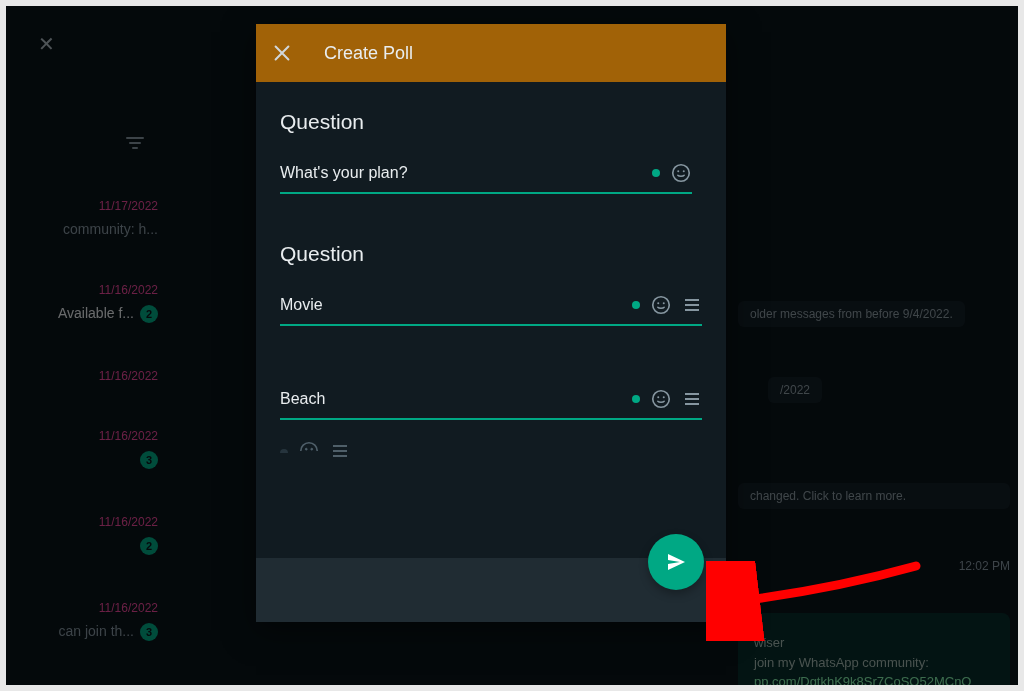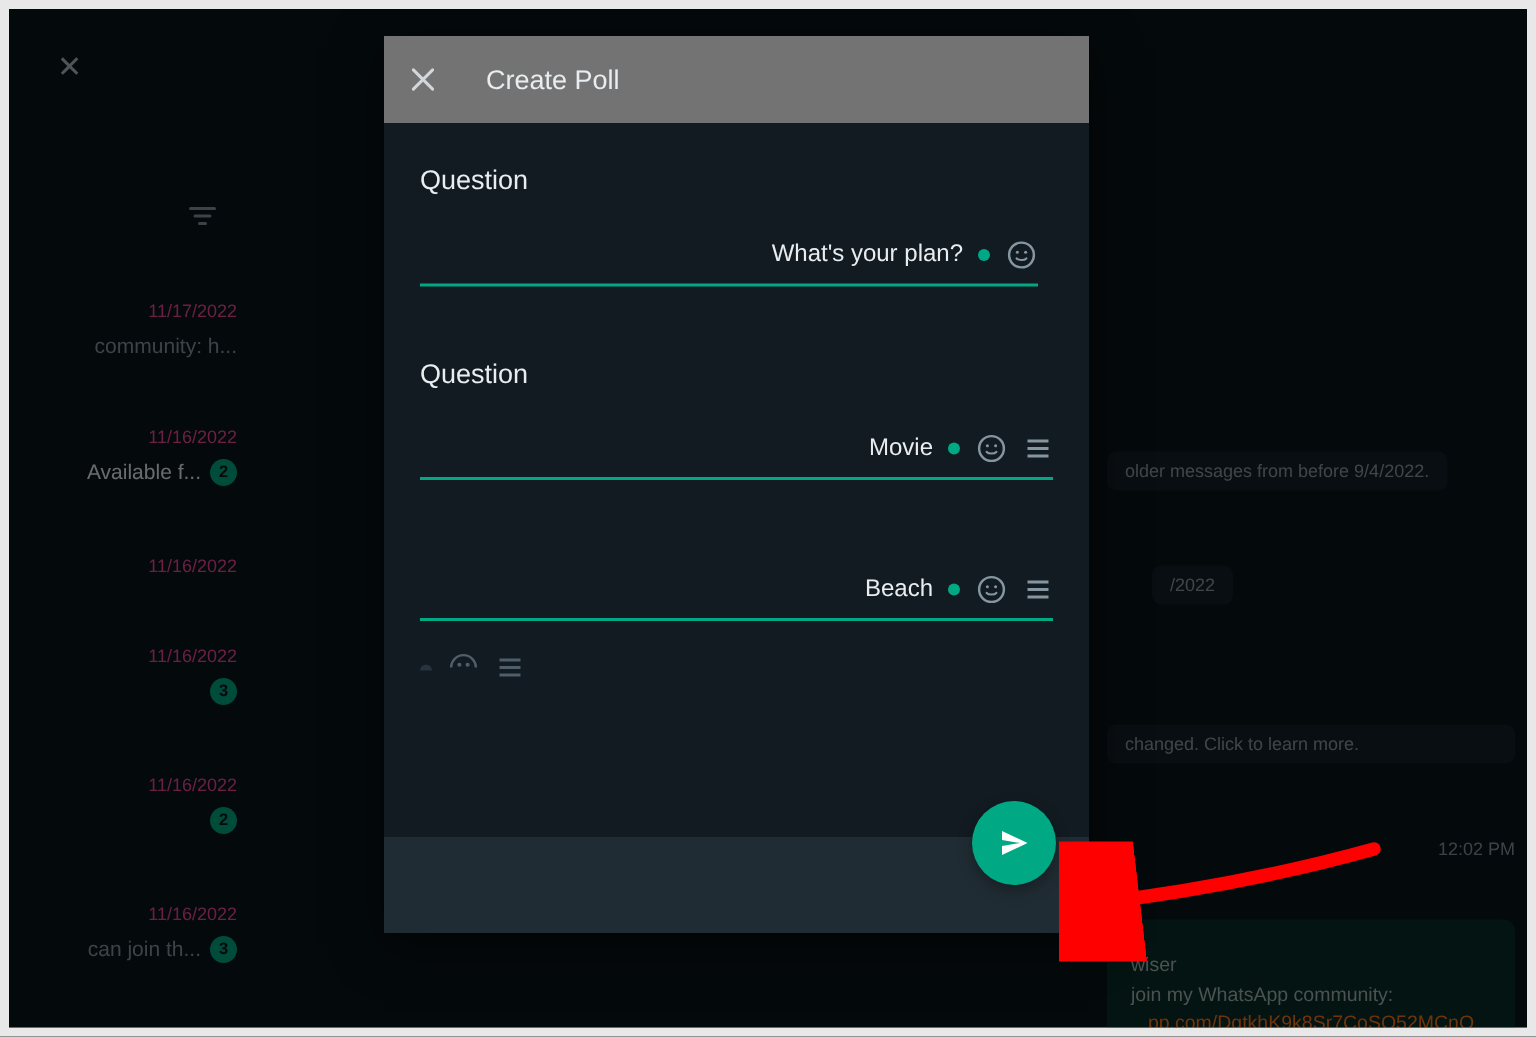--- a/index.html
+++ b/index.html
@@ -106,41 +106,40 @@
   }
   .bg-right .invite {
     background: rgba(0,92,75,0.35);
     border-radius: 8px;
     padding: 20px 16px;
     color: #a2b6af;
     font-size: 13px;
     line-height: 1.5;
   }
   .bg-right .invite .link {
-    color: #f97316;
+    color: #86efac;
     word-break: break-all;
-    text-align: center;
   }
 
   
   .modal {
     position: absolute;
     left: 250px;
     top: 18px;
     width: 470px;
     height: 598px;
     background: #111b21;
     box-shadow: 0 8px 30px rgba(0,0,0,0.5);
     z-index: 10;
     display: flex;
     flex-direction: column;
   }
   .modal-header {
     height: 58px;
-    background: #737373;
+    background: #a16207;
     display: flex;
     align-items: center;
     padding: 0 14px;
     gap: 30px;
   }
   .modal-header .close-icon {
     width: 24px; height: 24px;
     display: flex; align-items: center; justify-content: center;
     cursor: pointer;
   }
@@ -151,21 +150,21 @@
     font-weight: 500;
   }
   .modal-body {
     flex: 1;
     padding: 20px 8px 0 24px;
     overflow: hidden;
     position: relative;
   }
   .section-label {
     color: #e9edef;
-    font-size: 18px;
+    font-size: 21px;
     font-weight: 500;
     margin: 8px 0 26px 0;
   }
   .input-row {
     display: flex;
     align-items: center;
     border-bottom: 1px solid #2a3942;
     padding-bottom: 6px;
     margin-right: 26px;
     gap: 10px;
@@ -174,21 +173,20 @@
   .input-row.filled { border-bottom: 2px solid #00a884; }
   .input-row input {
     flex: 1;
     background: transparent;
     border: none;
     outline: none;
     color: #e9edef;
     font-size: 16px;
     padding: 4px 0;
     font-family: inherit;
-    text-align: right;
   }
   .input-row input::placeholder { color: #8696a0; }
   .dot {
     width: 8px; height: 8px;
     background: #00a884;
     border-radius: 50%;
   }
   .emoji-icon svg { width: 22px; height: 22px; }
   .drag-icon svg { width: 20px; height: 20px; }
   .emoji-icon, .drag-icon {

